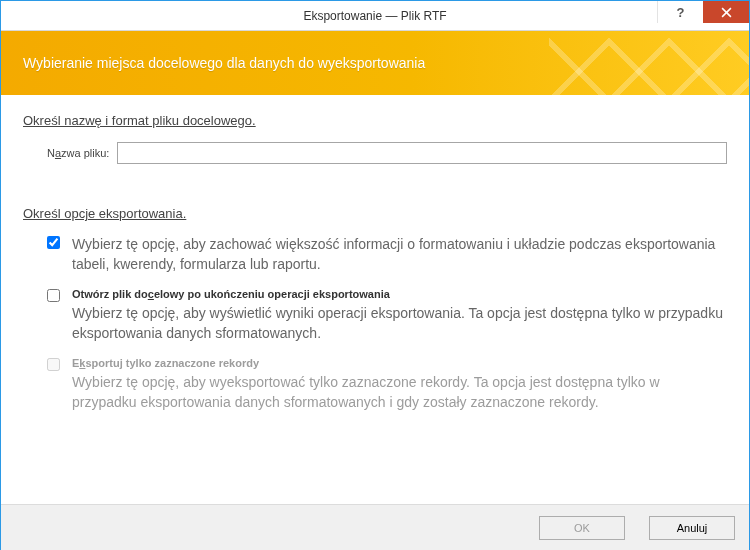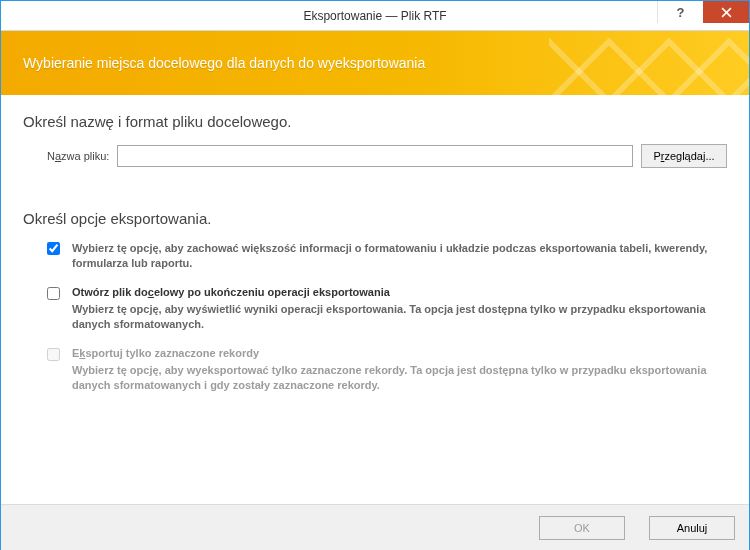--- a/index.html
+++ b/index.html
@@ -11,33 +11,33 @@
   .tb-help { background: #fff; color: #555; font-weight: bold; font-size: 13px; border-left:1px solid #e3e3e3; }
   .tb-close { background: #c9472b; color: #fff; }
   .tb-close svg { width: 11px; height: 11px; }
   .banner { height: 64px; background: linear-gradient(to right,#f4aa00,#f6b800 55%,#ffcc22); display:flex; align-items:center; padding-left:22px; position:relative; overflow:hidden;}
   .banner .btxt { color:#fff; font-size:14px; text-shadow:0 1px 1px rgba(0,0,0,0.15);}
   .banner::after{ content:""; position:absolute; right:0; top:0; bottom:0; width:200px; background:
     linear-gradient(45deg, transparent 40%, rgba(255,255,255,0.25) 40%, rgba(255,255,255,0.25) 46%, transparent 46%),
     linear-gradient(-45deg, transparent 40%, rgba(255,255,255,0.25) 40%, rgba(255,255,255,0.25) 46%, transparent 46%);
     background-size:60px 100%; }
   .content { padding: 18px 22px 0 22px; color:#444; }
-  .section-label { font-size: 15px; color:#444; margin-bottom:14px; }
+  .section-label { font-size: 13px; color:#444; margin-bottom:14px;text-decoration:underline; }
   .row-file { display:flex; align-items:center; gap:8px; padding-left:24px; margin-bottom:24px;}
   .row-file label { font-size:11px; }
   .row-file label u{ text-decoration: underline; }
   .file-input { flex:1; height:22px; border:1px solid #a6a6a6; padding:2px 4px; font-size:11px; background:#fff; }
   .browse-btn { height:24px; min-width:86px; padding:0 10px; border:1px solid #adadad; background:#f0f0f0; font-size:11px; cursor:pointer;}
   .options { padding-left:24px; }
   .opt { display:flex; gap:10px; margin-bottom:14px; }
   .opt .cbwrap { width:15px; padding-top:1px;}
   .opt .cbwrap input[type=checkbox]{ width:13px; height:13px; }
   .opt .txt { flex:1; }
   .opt .otitle { font-weight:bold; font-size:11px; color:#333; margin-bottom:4px;}
-  .opt .odesc { font-size:11px; color:#666; line-height:1.4;font-weight:bold;}
+  .opt .odesc { font-size:14px; color:#666; line-height:1.4;}
   .opt.disabled .otitle, .opt.disabled .odesc { color:#9c9c9c;}
   .footer { position:absolute; bottom:0; left:1px; right:1px; height:46px; border-top:1px solid #dcdcdc; background:#f0f0f0; display:flex; align-items:center; justify-content:flex-end; gap:24px; padding-right:14px;}
   .footer button { min-width:86px; height:24px; border:1px solid #adadad; background:#f0f0f0; font-size:11px; cursor:pointer; }
   .footer button:disabled { color:#9c9c9c; cursor:default; }
   u{text-decoration:underline;}
 </style>
 </head>
 <body>
 
 <div class="titlebar">
@@ -56,21 +56,20 @@
 <div class="banner">
   <span class="btxt">Wybieranie miejsca docelowego dla danych do wyeksportowania</span>
 </div>
 
 <div class="content">
   <div class="section-label">Określ nazwę i format pliku docelowego.</div>
 
   <div class="row-file">
     <label><span>N</span><u>a</u><span>zwa pliku:</span></label>
     <input class="file-input" type="text" value="" style="">
-    <button class="browse-btn"><span>P</span><u>r</u><span>zeglądaj...</span></button>
   </div>
 
   <div style="height:18px"></div>
   <div class="section-label">Określ opcje eksportowania.</div>
 
   <div class="options">
 
     <div class="opt">
       <div class="cbwrap"><input type="checkbox" id="cb0" checked="" style=""></div>
       <div class="txt">

